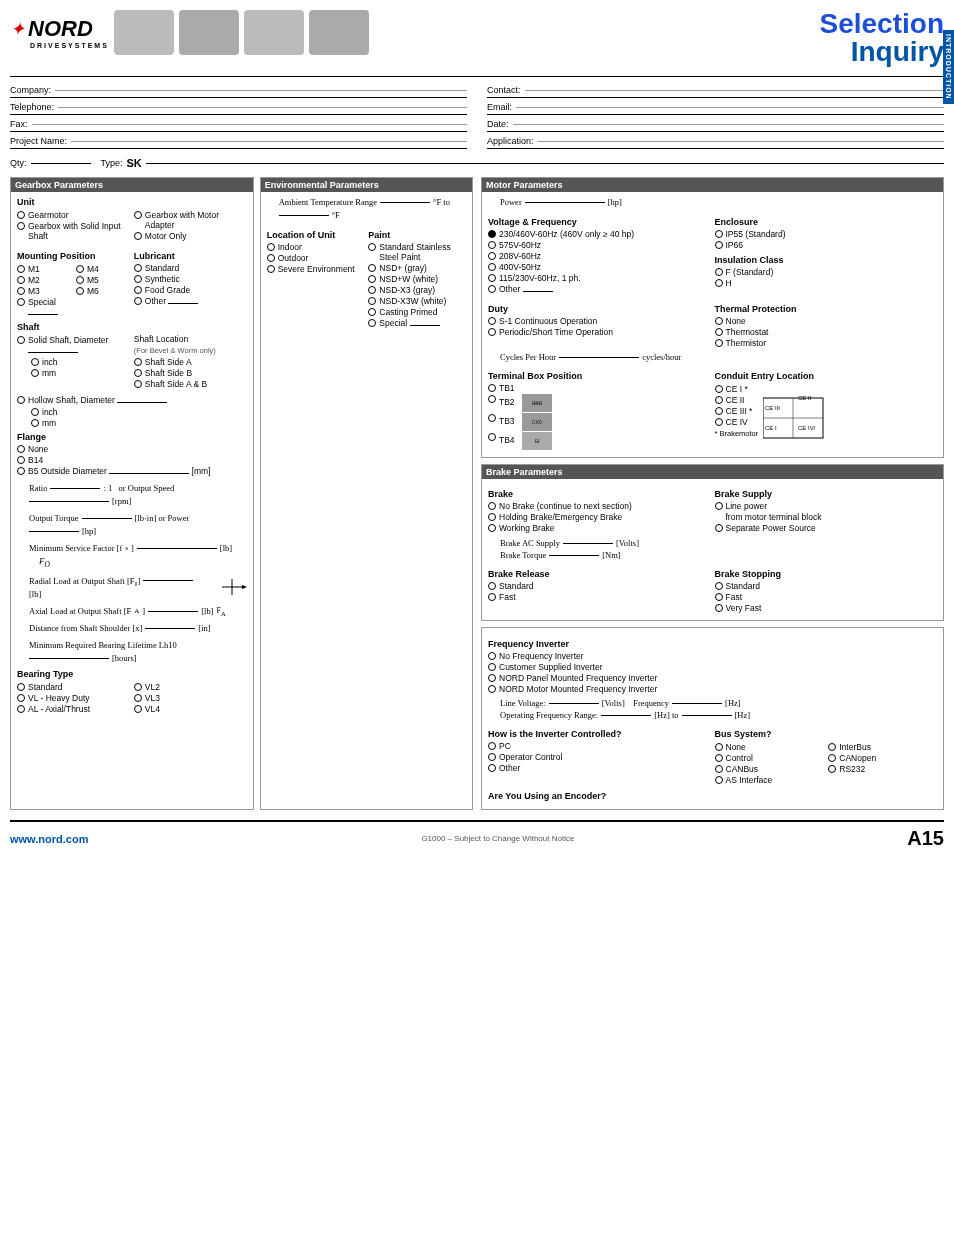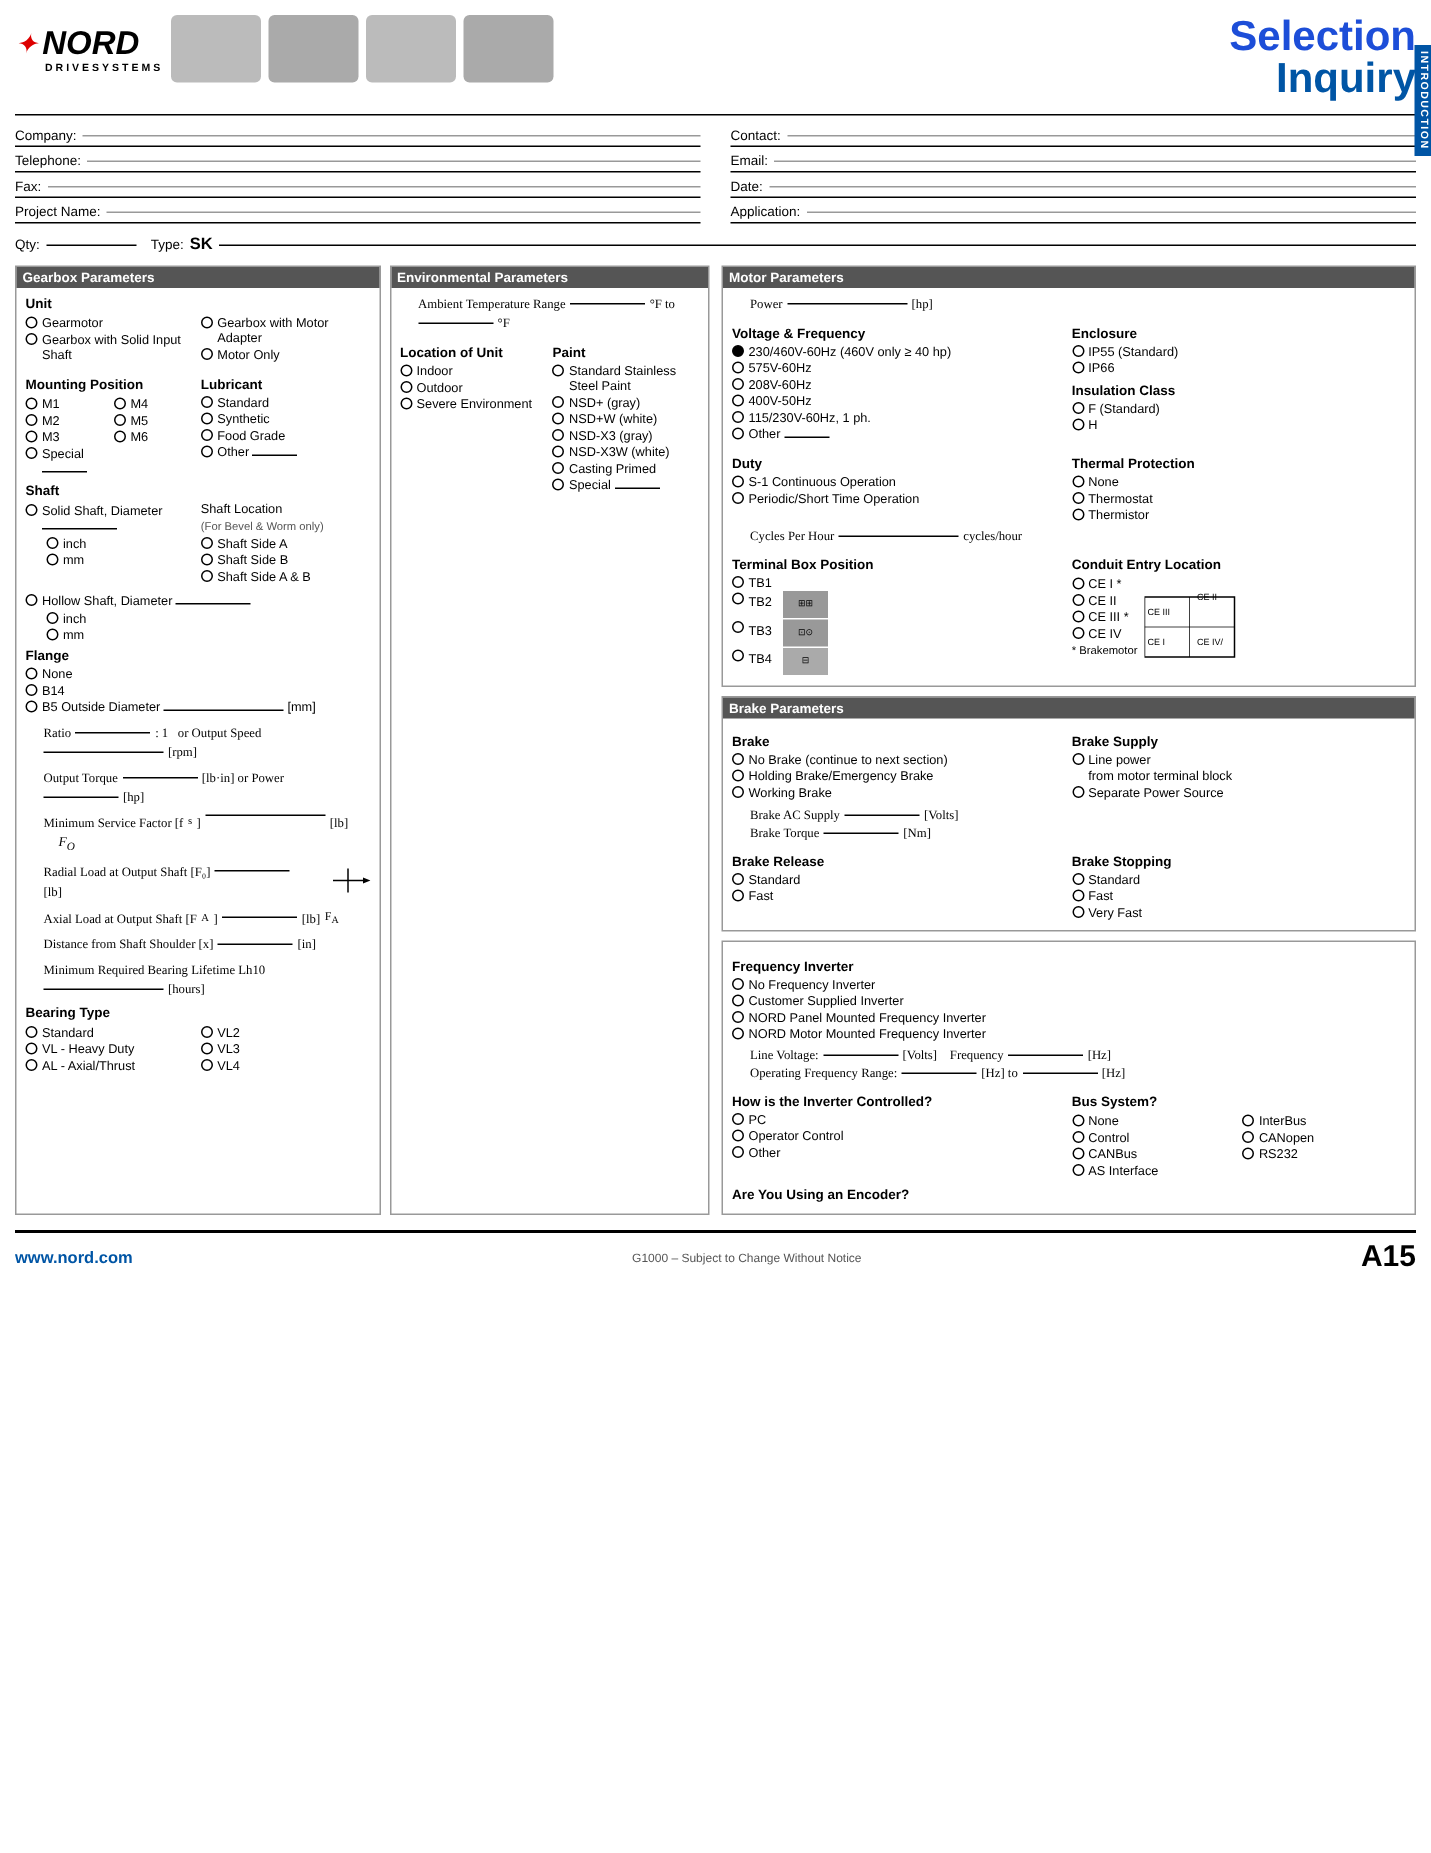--- a/index.html
+++ b/index.html
@@ -296,21 +296,21 @@
             <span>B5 Outside Diameter <span class="inline-underline" style="min-width:80px;"></span> [mm]</span>
           </div>
 
         <div style="margin-top:5px;display:flex;flex-direction:column;gap:3px;">
           <div class="field-line">
             Ratio <span class="field-underline-sm"></span> : 1 &nbsp; or Output Speed <span class="field-underline"></span> [rpm]
           </div>
           <div class="field-line">
             Output Torque <span class="field-underline-sm"></span> [lb·in] or Power <span class="field-underline-sm"></span> [hp]
           </div>
-          <div class="field-line" style="display:flex;align-items:flex-start;gap:3px;">
+          <div class="field-line" style="display:flex;align-items:center;gap:3px;">
             Minimum Service Factor [f<sub>s</sub>] <span class="field-underline"></span> [lb]
             <span style="margin-left:10px;font-size:9px;font-style:italic;">F<sub>O</sub></span>
           </div>
           <div style="display:flex;align-items:center;">
             <div class="field-line" style="flex:1;">
               Radial Load at Output Shaft [F₀] <span class="field-underline-sm"></span> [lb]
             </div>
             <svg width="30" height="20">
               <line x1="15" y1="2" x2="15" y2="18" stroke="black" stroke-width="1"></line>
               <line x1="5" y1="10" x2="25" y2="10" stroke="black" stroke-width="1"></line>

